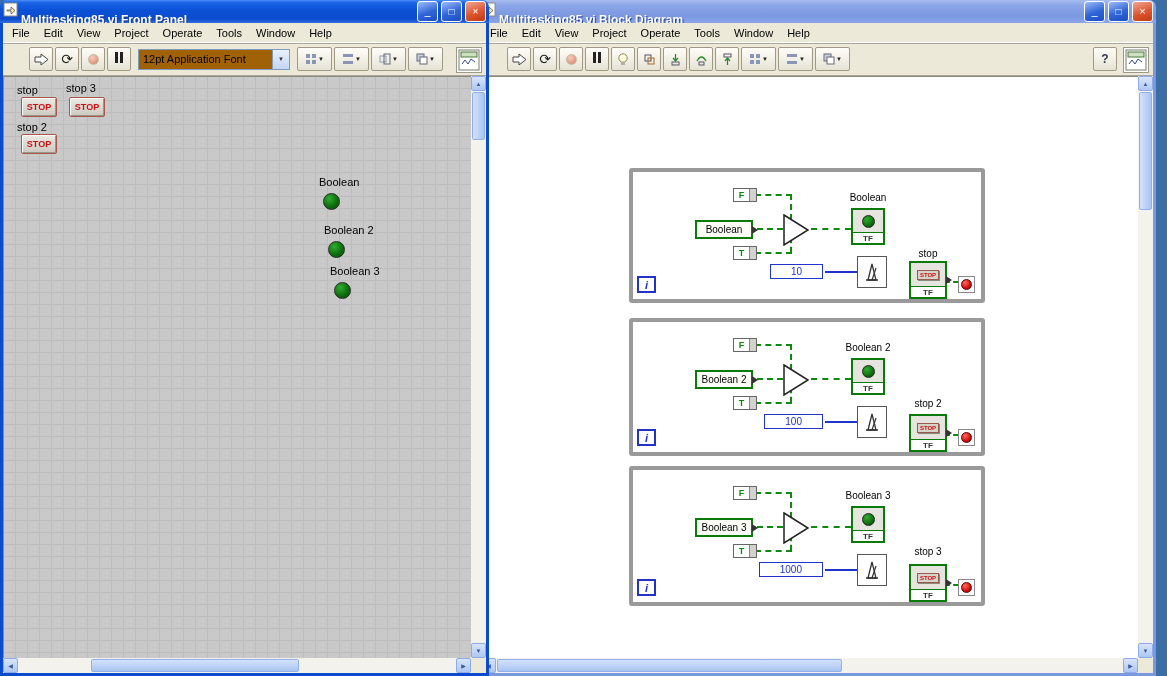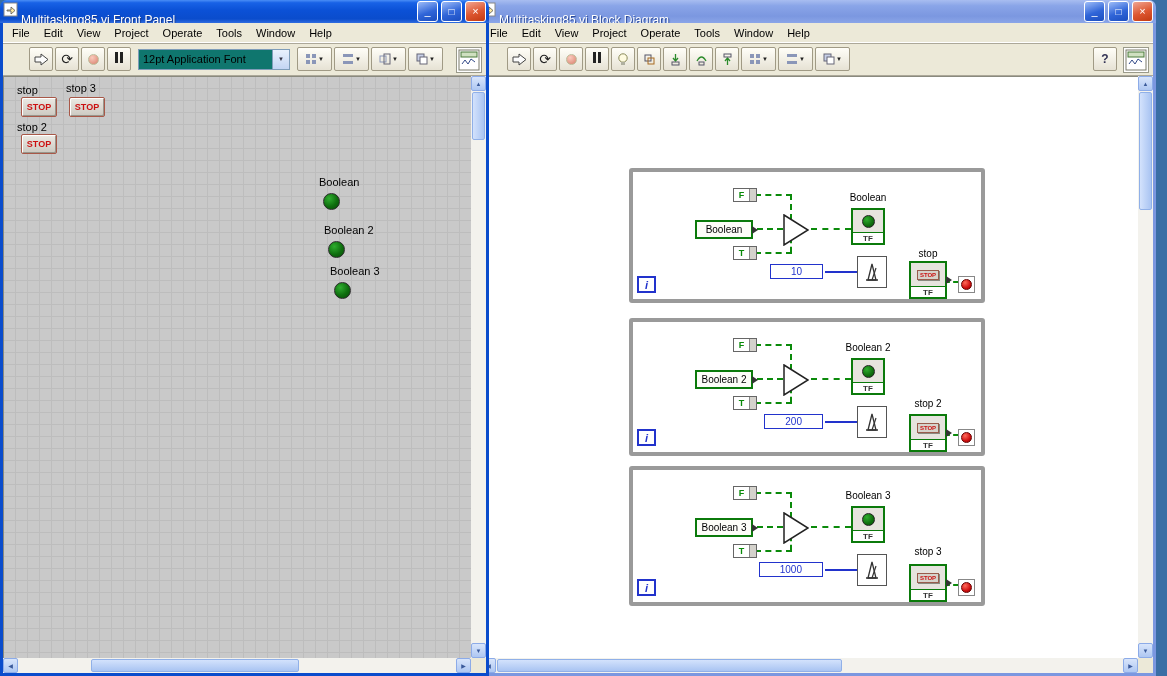--- a/index.html
+++ b/index.html
@@ -8,21 +8,21 @@
 
   
   .win { position: absolute; top: 0; height: 676px; display: flex; flex-direction: column; }
   #front-panel { left: 0; width: 489px; z-index: 2; }
   #block-diagram { left: 478px; width: 678px; z-index: 1; }
 
   .titlebar { height: 23px; border-radius: 7px 7px 0 0; display: flex; align-items: center;
               padding: 0 3px; gap: 3px; flex: none; }
   .titlebar.active   { background: linear-gradient(180deg,#4a8ef6 0%,#1862e6 12%,#0b51d6 45%,#0a4ccc 82%,#2f6ce0 100%); }
   .titlebar.inactive { background: linear-gradient(180deg,#a8bdf0 0%,#8aa5e8 25%,#7b97e0 70%,#8aa5e8 100%); }
-  .tb-title { color: #fff; font-weight: normal; font-size: 12px; text-shadow: 1px 1px 1px #1a3a8a;
+  .tb-title { color: #fff; font-weight: bold; font-size: 12px; text-shadow: 1px 1px 1px #1a3a8a;
               flex: 1; white-space: nowrap; overflow: hidden; margin-top: 16px; }
   .wbtn { width: 21px; height: 21px; border: 1px solid #fff; border-radius: 3px; color: #fff;
           font-size: 11px; line-height: 1; display: flex; align-items: center; justify-content: center; flex: none; }
   .wbtn.min, .wbtn.max { background: linear-gradient(160deg,#9dbcf8,#3065d8 55%,#1c4ec0); }
   .wbtn.close { background: linear-gradient(160deg,#f0a692,#dd5630 55%,#c23a12); }
   .wbtn.min span { transform: translateY(4px); }
   .wbtn.max span { font-size: 10px; }
 
   .win-body { flex: 1; min-height: 0; border: 3px solid; border-top: none; background: #ece9d8;
               display: flex; flex-direction: column; }
@@ -36,21 +36,21 @@
   .toolbar { height: 33px; flex: none; display: flex; align-items: center; gap: 2px;
              padding: 2px 36px 3px 26px; border-top: 1px solid #aca899; position: relative;
              background: #ece9d8; border-bottom: 1px solid #aca899; }
   .tbtn { height: 24px; min-width: 24px; border: 1px solid #a09a85; border-radius: 2px;
           background: linear-gradient(#fffef8,#e6e2d4); display: flex; align-items: center;
           justify-content: center; gap: 1px; font-size: 12px; color: #222; flex: none; }
   .abort-dot { width: 11px; height: 11px; border-radius: 50%; border: 1px solid #996;
                background: radial-gradient(circle at 35% 30%,#ffb0a0,#cc3a22); opacity: .6; }
   .pause-bars i { display: inline-block; width: 3px; height: 11px; background: #222; margin: 0 1px; }
   .loopchar { font-size: 14px; line-height: 1; color: #222; }
-  .combo { height: 21px; width: 152px; border: 1px solid #7f9db9; background: #0f766e;
+  .combo { height: 21px; width: 152px; border: 1px solid #7f9db9; background: #a16207;
            display: flex; align-items: center; font-size: 11px; margin: 0 5px; flex: none; }
   .combo .txt { flex: 1; padding: 0 4px; white-space: nowrap; overflow: hidden; }
   .combo .arrow { width: 17px; align-self: stretch; background: linear-gradient(#e9f1fd,#c3d5f3);
                   border-left: 1px solid #7f9db9; display: flex; align-items: center;
                   justify-content: center; font-size: 6px; color: #334; }
   .tbtn.drop { min-width: 35px; }
   .caret { font-size: 6px; color: #222; }
   .help-btn { margin-left: auto; font-weight: bold; color: #335; }
   .corner-icon { position: absolute; right: 4px; top: 3px; width: 26px; height: 26px;
                  border: 1px solid #9a9a8a; background: #fff; display: flex; align-items: center;
@@ -459,21 +459,21 @@
         <div class="select-node"><svg width="26" height="32" viewBox="0 0 26 32">
               <polygon points="1,1 25,16 1,31" fill="#fff" stroke="#222" stroke-width="1.5"></polygon>
             </svg></div>
         <span class="ind-label">Boolean 2</span>
         <div class="indicator">
             <span class="face">
               <i></i>
             </span>
             <span class="tf-strip">TF</span>
           </div>
-        <span class="num-const">200</span>
+        <span class="num-const">100</span>
         <div class="wait-node">
             <svg width="20" height="22" viewBox="0 0 20 22">
               <path d="M6 19 L10 3 L14 19 Z" fill="none" stroke="#333" stroke-width="1.3"></path>
               <line x1="10" y1="19" x2="14" y2="7" stroke="#333" stroke-width="1.2"></line>
               <line x1="4" y1="19" x2="16" y2="19" stroke="#333" stroke-width="1.5"></line>
             </svg>
           </div>
         <span class="stop-lab">stop 2</span>
         <div class="stop-term">
             <span class="btnface">

